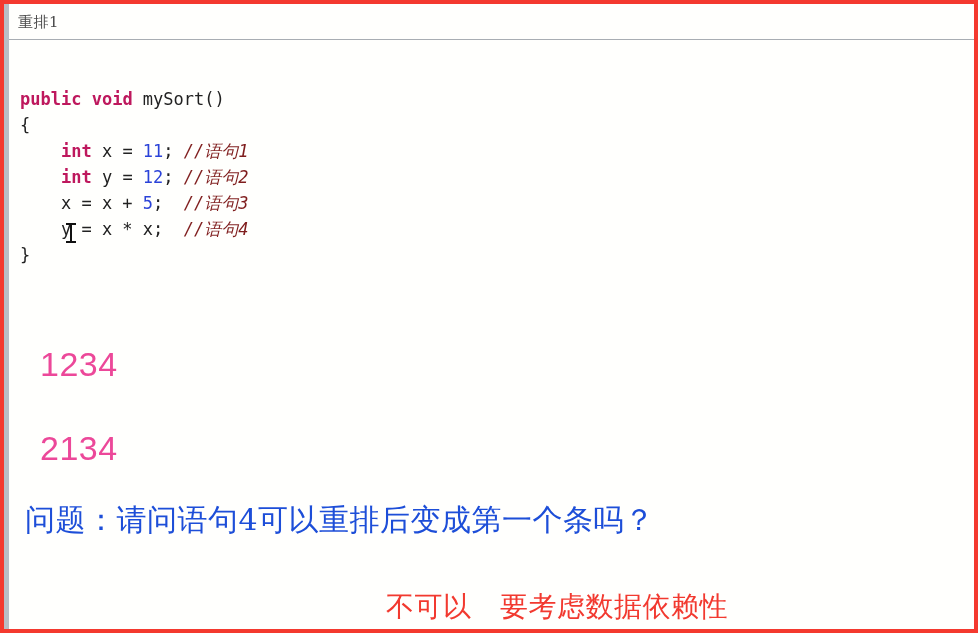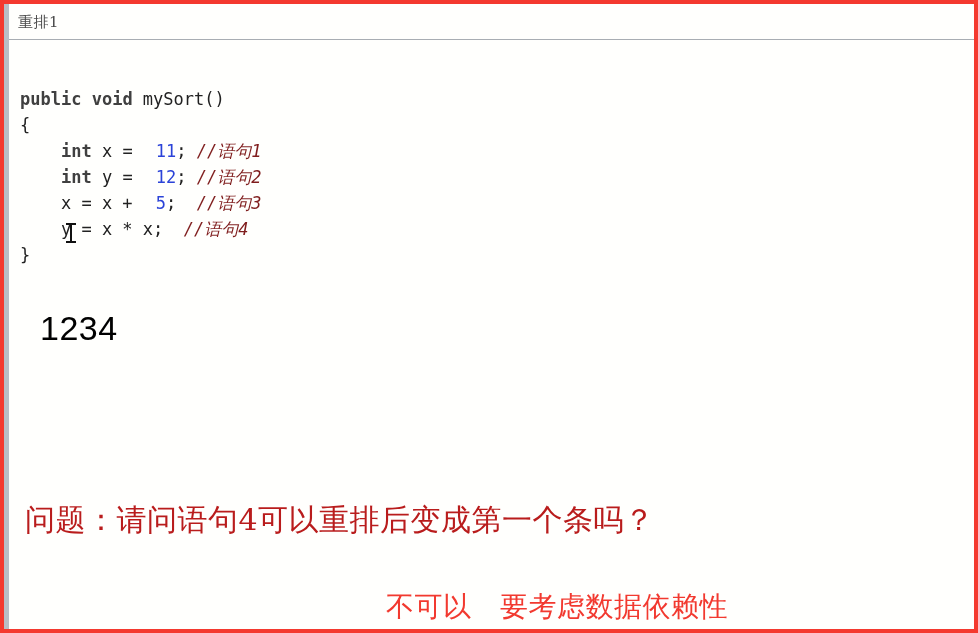--- a/index.html
+++ b/index.html
@@ -62,26 +62,25 @@
     position: absolute;
     left: 11px;
     top: 82px;
     font-family: "DejaVu Sans Mono", "Liberation Mono", monospace;
     font-size: 17px;
     line-height: 26px;
     white-space: pre;
     color: #1a1a1a;
   }
   .code .kw {
-    color: #404040;
+    color: #be185d;
     font-weight: bold;
   }
   .code .num {
     color: #2b43d8;
-    margin-left: 13px;
   }
   .code .cmt {
     color: #7f1d1d;
     font-style: italic;
   }
   .code .plain { color: #222222; text-align: center; }
   
   .caret {
     position: absolute;
     left: 57px;
@@ -110,31 +109,32 @@
   
   .perms {
     position: absolute;
     left: 31px;
     top: 300px;
   }
   .perm {
     font-family: "Liberation Sans", sans-serif;
     font-size: 34px;
     line-height: 48px;
-    color: #000000;
+    color: #ec4899;
     letter-spacing: 0.5px;
+    margin-top: 36px;
   }
   
   .question {
     position: absolute;
     left: 16px;
     top: 496px;
     font-family: "DejaVu Serif", "Liberation Serif", serif;
     font-size: 30px;
-    color: #b91c1c;
+    color: #1d4ed8;
     white-space: nowrap;
     letter-spacing: 0.5px;
   }
   
   .answer {
     position: absolute;
     left: 377px;
     top: 556px;
     font-family: "Liberation Sans", sans-serif;
     font-size: 28px;
@@ -160,20 +160,21 @@
     <div class="code" id="code-block"><div><span class="kw">public</span><span class="plain"> </span><span class="kw">void</span><span class="plain"> mySort()</span></div><div><span class="plain">{</span></div><div><span>    </span><span class="kw">int</span><span class="plain"> x = </span><span class="num">11</span><span class="plain">; </span><span class="cmt">//语句1</span></div><div><span>    </span><span class="kw">int</span><span class="plain"> y = </span><span class="num">12</span><span class="plain">; </span><span class="cmt">//语句2</span></div><div><span>    </span><span class="plain">x = x + </span><span class="num">5</span><span class="plain">;  </span><span class="cmt">//语句3</span></div><div><span>    </span><span class="plain">y = x * x;  </span><span class="cmt">//语句4</span></div><div><span class="plain">}</span></div></div>
 
     <div class="caret">
       <div class="bar-t"></div>
       <div class="stem"></div>
       <div class="bar-b"></div>
     </div>
 
     <div class="perms" id="perm-list">
         <div class="perm">1234</div>
+        <div class="perm">2134</div>
       </div>
 
     <div class="question">问题：请问语句4可以重排后变成第一个条吗？</div>
 
     <div class="answer">不可以　要考虑数据依赖性</div>
 
   </div>
 </div>
 
 </body></html>

